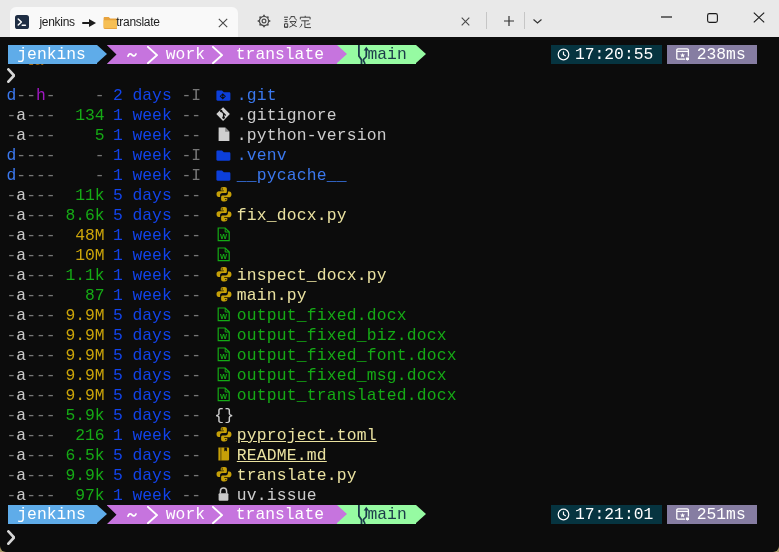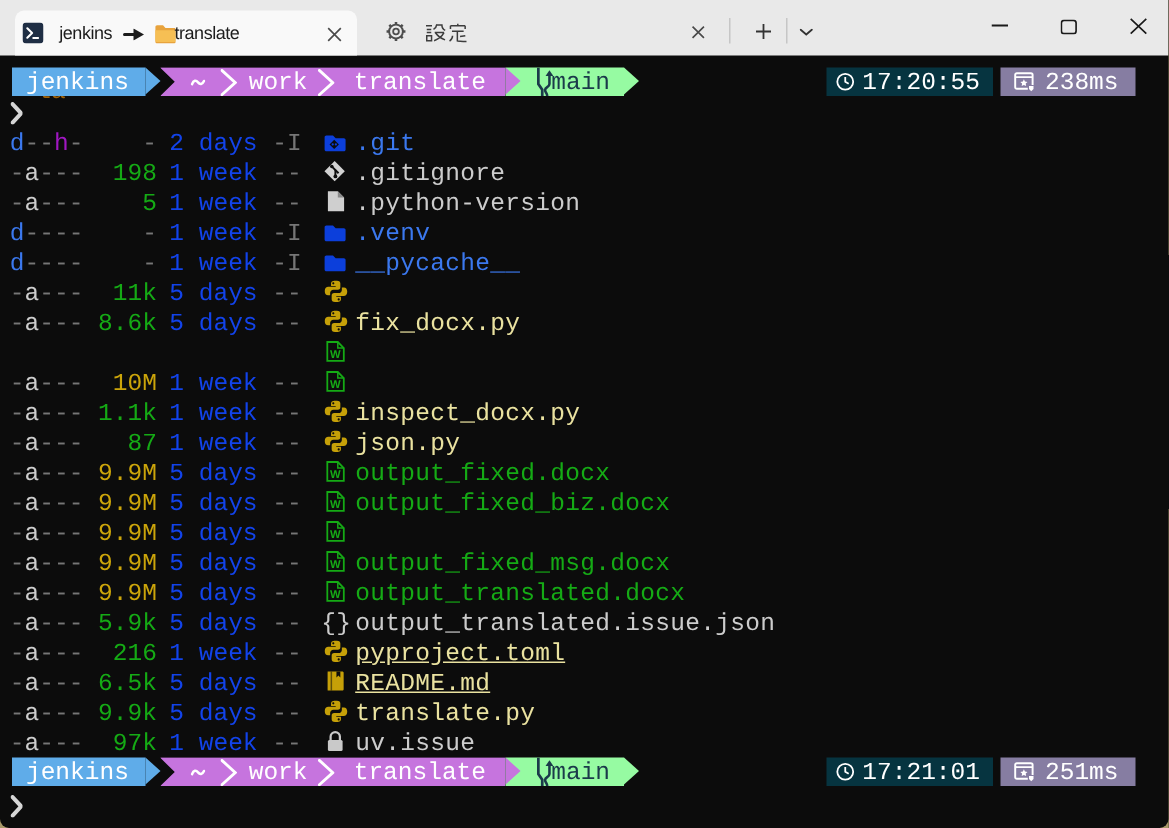--- a/index.html
+++ b/index.html
@@ -78,21 +78,21 @@
     </svg>
 <div class="row mono" style="top:49px;left:24.2px;color:#a16207">la</div>
 <div class="row mono" style="top:84px"><b style="color:#3b78ee">d</b><b style="color:#767676">-</b><b style="color:#767676">-</b><b style="color:#a017c2">h</b><b style="color:#767676">-</b> <b style="color:#767676">   -</b> <b style="position:relative;left:-1.5px;color:#1243ea">2 days</b> <b style="position:relative;left:-1.5px;color:#767676">-I</b></div>
     <div class="row mono" style="top:84px;left:236.8px;letter-spacing:0.2px"><b style="color:#3b78ee">.git</b></div>
     <svg class="ic" style="left:214.5px;top:85.5px" width="18" height="17" viewBox="0 0 18 17">
       <path fill="#0c3fdb" d="M1.4 5.6c0-.7.5-1.2 1.2-1.2h4.4l1.8 1.8h5.4c.7 0 1.2.5 1.2 1.2v6.2c0 .7-.5 1.2-1.2 1.2H2.6c-.7 0-1.2-.5-1.2-1.2z"></path>
       <rect x="5.6" y="8.1" width="4.4" height="4.4" transform="rotate(45 7.8 10.3)" fill="#0c0c0c"></rect>
       <circle cx="6.8" cy="10.3" r=".75" fill="#0c3fdb"></circle>
       <circle cx="8.9" cy="10.3" r=".75" fill="#0c3fdb"></circle>
     </svg>
-<div class="row mono" style="top:104px"><b style="color:#767676">-</b><b style="color:#cccccc">a</b><b style="color:#767676">-</b><b style="color:#767676">-</b><b style="color:#767676">-</b> <b style="color:#15aa15"> 198</b> <b style="position:relative;left:-1.5px;color:#1243ea">1 week</b> <b style="position:relative;left:-1.5px;color:#767676">--</b></div>
+<div class="row mono" style="top:104px"><b style="color:#767676">-</b><b style="color:#cccccc">a</b><b style="color:#767676">-</b><b style="color:#767676">-</b><b style="color:#767676">-</b> <b style="color:#15aa15"> 134</b> <b style="position:relative;left:-1.5px;color:#1243ea">1 week</b> <b style="position:relative;left:-1.5px;color:#767676">--</b></div>
     <div class="row mono" style="top:104px;left:236.8px;letter-spacing:0.2px"><b style="color:#cccccc">.gitignore</b></div>
     <svg class="ic" style="left:214.5px;top:105.5px" width="18" height="17" viewBox="0 0 18 17">
       <rect x="3.3" y="3.3" width="9.6" height="9.6" transform="rotate(45 8.1 8.1)" fill="#d2d2d2"></rect>
       <path d="M6.3 5.1l4.4 4.4" stroke="#0c0c0c" stroke-width="1.3"></path>
       <path d="M8.6 7.2v4.2" stroke="#0c0c0c" stroke-width="1.3"></path>
       <circle cx="6.2" cy="5.0" r="1.2" fill="#0c0c0c"></circle>
       <circle cx="8.6" cy="11.6" r="1.3" fill="#0c0c0c"></circle>
     </svg>
 <div class="row mono" style="top:124px"><b style="color:#767676">-</b><b style="color:#cccccc">a</b><b style="color:#767676">-</b><b style="color:#767676">-</b><b style="color:#767676">-</b> <b style="color:#15aa15">   5</b> <b style="position:relative;left:-1.5px;color:#1243ea">1 week</b> <b style="position:relative;left:-1.5px;color:#767676">--</b></div>
     <div class="row mono" style="top:124px;left:236.8px;letter-spacing:0.2px"><b style="color:#cccccc">.python-version</b></div>
@@ -118,41 +118,42 @@
       </g>
     </svg>
 <div class="row mono" style="top:204px"><b style="color:#767676">-</b><b style="color:#cccccc">a</b><b style="color:#767676">-</b><b style="color:#767676">-</b><b style="color:#767676">-</b> <b style="color:#15aa15">8.6k</b> <b style="position:relative;left:-1.5px;color:#1243ea">5 days</b> <b style="position:relative;left:-1.5px;color:#767676">--</b></div>
     <div class="row mono" style="top:204px;left:236.8px;letter-spacing:0.2px"><b style="color:#eae2a0">fix_docx.py</b></div>
     <svg class="ic" style="left:214.5px;top:205.5px" width="18" height="17" viewBox="0 0 18 17">
       <g fill="#c6a008">
         <path d="M8.6 1.1c-2.3 0-2.9.9-2.9 1.9v1.6h3.1v.6H3.9c-1.3 0-2.4.9-2.4 2.8 0 1.9.9 2.9 2.2 2.9h1.4V9.2c0-1.2 1-2.1 2.1-2.1h3.1c1 0 1.6-.7 1.6-1.6V3c0-1-.6-1.9-2.3-1.9zM7.2 2.2c.4 0 .7.3.7.7s-.3.7-.7.7-.7-.3-.7-.7.3-.7.7-.7z"></path>
         <path d="M9.4 15.4c2.3 0 2.9-.9 2.9-1.9v-1.6H9.2v-.6h4.9c1.3 0 2.4-.9 2.4-2.8 0-1.9-.9-2.9-2.2-2.9h-1.4v1.7c0 1.2-1 2.1-2.1 2.1H7.7c-1 0-1.6.7-1.6 1.6v2.5c0 1 .6 1.9 2.3 1.9zm1.4-1.1c-.4 0-.7-.3-.7-.7s.3-.7.7-.7.7.3.7.7-.3.7-.7.7z"></path>
       </g>
     </svg>
+<div class="row mono" style="top:224px"><b style="color:#767676">-</b><b style="color:#cccccc">a</b><b style="color:#767676">-</b><b style="color:#767676">-</b><b style="color:#767676">-</b> <b style="color:#cca50a"> 48M</b> <b style="position:relative;left:-1.5px;color:#1243ea">1 week</b> <b style="position:relative;left:-1.5px;color:#767676">--</b></div>
     <svg class="ic" style="left:214.5px;top:225.5px" width="18" height="17" viewBox="0 0 18 17">
       <path fill="none" stroke="#15aa15" stroke-width="1.2" d="M3.2 2h7l4 4v8.6H3.2z"></path>
       <path fill="none" stroke="#15aa15" stroke-width="1" d="M10.2 2v4h4"></path>
       <text x="8.6" y="12.6" text-anchor="middle" font-family="Liberation Sans" font-size="7.5" font-weight="bold" fill="#15aa15">W</text>
     </svg>
 <div class="row mono" style="top:244px"><b style="color:#767676">-</b><b style="color:#cccccc">a</b><b style="color:#767676">-</b><b style="color:#767676">-</b><b style="color:#767676">-</b> <b style="color:#cca50a"> 10M</b> <b style="position:relative;left:-1.5px;color:#1243ea">1 week</b> <b style="position:relative;left:-1.5px;color:#767676">--</b></div>
     <svg class="ic" style="left:214.5px;top:245.5px" width="18" height="17" viewBox="0 0 18 17">
       <path fill="none" stroke="#15aa15" stroke-width="1.2" d="M3.2 2h7l4 4v8.6H3.2z"></path>
       <path fill="none" stroke="#15aa15" stroke-width="1" d="M10.2 2v4h4"></path>
       <text x="8.6" y="12.6" text-anchor="middle" font-family="Liberation Sans" font-size="7.5" font-weight="bold" fill="#15aa15">W</text>
     </svg>
 <div class="row mono" style="top:264px"><b style="color:#767676">-</b><b style="color:#cccccc">a</b><b style="color:#767676">-</b><b style="color:#767676">-</b><b style="color:#767676">-</b> <b style="color:#15aa15">1.1k</b> <b style="position:relative;left:-1.5px;color:#1243ea">1 week</b> <b style="position:relative;left:-1.5px;color:#767676">--</b></div>
     <div class="row mono" style="top:264px;left:236.8px;letter-spacing:0.2px"><b style="color:#eae2a0">inspect_docx.py</b></div>
     <svg class="ic" style="left:214.5px;top:265.5px" width="18" height="17" viewBox="0 0 18 17">
       <g fill="#c6a008">
         <path d="M8.6 1.1c-2.3 0-2.9.9-2.9 1.9v1.6h3.1v.6H3.9c-1.3 0-2.4.9-2.4 2.8 0 1.9.9 2.9 2.2 2.9h1.4V9.2c0-1.2 1-2.1 2.1-2.1h3.1c1 0 1.6-.7 1.6-1.6V3c0-1-.6-1.9-2.3-1.9zM7.2 2.2c.4 0 .7.3.7.7s-.3.7-.7.7-.7-.3-.7-.7.3-.7.7-.7z"></path>
         <path d="M9.4 15.4c2.3 0 2.9-.9 2.9-1.9v-1.6H9.2v-.6h4.9c1.3 0 2.4-.9 2.4-2.8 0-1.9-.9-2.9-2.2-2.9h-1.4v1.7c0 1.2-1 2.1-2.1 2.1H7.7c-1 0-1.6.7-1.6 1.6v2.5c0 1 .6 1.9 2.3 1.9zm1.4-1.1c-.4 0-.7-.3-.7-.7s.3-.7.7-.7.7.3.7.7-.3.7-.7.7z"></path>
       </g>
     </svg>
 <div class="row mono" style="top:284px"><b style="color:#767676">-</b><b style="color:#cccccc">a</b><b style="color:#767676">-</b><b style="color:#767676">-</b><b style="color:#767676">-</b> <b style="color:#15aa15">  87</b> <b style="position:relative;left:-1.5px;color:#1243ea">1 week</b> <b style="position:relative;left:-1.5px;color:#767676">--</b></div>
-    <div class="row mono" style="top:284px;left:236.8px;letter-spacing:0.2px"><b style="color:#eae2a0">json.py</b></div>
+    <div class="row mono" style="top:284px;left:236.8px;letter-spacing:0.2px"><b style="color:#eae2a0">main.py</b></div>
     <svg class="ic" style="left:214.5px;top:285.5px" width="18" height="17" viewBox="0 0 18 17">
       <g fill="#c6a008">
         <path d="M8.6 1.1c-2.3 0-2.9.9-2.9 1.9v1.6h3.1v.6H3.9c-1.3 0-2.4.9-2.4 2.8 0 1.9.9 2.9 2.2 2.9h1.4V9.2c0-1.2 1-2.1 2.1-2.1h3.1c1 0 1.6-.7 1.6-1.6V3c0-1-.6-1.9-2.3-1.9zM7.2 2.2c.4 0 .7.3.7.7s-.3.7-.7.7-.7-.3-.7-.7.3-.7.7-.7z"></path>
         <path d="M9.4 15.4c2.3 0 2.9-.9 2.9-1.9v-1.6H9.2v-.6h4.9c1.3 0 2.4-.9 2.4-2.8 0-1.9-.9-2.9-2.2-2.9h-1.4v1.7c0 1.2-1 2.1-2.1 2.1H7.7c-1 0-1.6.7-1.6 1.6v2.5c0 1 .6 1.9 2.3 1.9zm1.4-1.1c-.4 0-.7-.3-.7-.7s.3-.7.7-.7.7.3.7.7-.3.7-.7.7z"></path>
       </g>
     </svg>
 <div class="row mono" style="top:304px"><b style="color:#767676">-</b><b style="color:#cccccc">a</b><b style="color:#767676">-</b><b style="color:#767676">-</b><b style="color:#767676">-</b> <b style="color:#cca50a">9.9M</b> <b style="position:relative;left:-1.5px;color:#1243ea">5 days</b> <b style="position:relative;left:-1.5px;color:#767676">--</b></div>
     <div class="row mono" style="top:304px;left:236.8px;letter-spacing:0.2px"><b style="color:#15aa15">output_fixed.docx</b></div>
     <svg class="ic" style="left:214.5px;top:305.5px" width="18" height="17" viewBox="0 0 18 17">
       <path fill="none" stroke="#15aa15" stroke-width="1.2" d="M3.2 2h7l4 4v8.6H3.2z"></path>
@@ -160,41 +161,41 @@
       <text x="8.6" y="12.6" text-anchor="middle" font-family="Liberation Sans" font-size="7.5" font-weight="bold" fill="#15aa15">W</text>
     </svg>
 <div class="row mono" style="top:324px"><b style="color:#767676">-</b><b style="color:#cccccc">a</b><b style="color:#767676">-</b><b style="color:#767676">-</b><b style="color:#767676">-</b> <b style="color:#cca50a">9.9M</b> <b style="position:relative;left:-1.5px;color:#1243ea">5 days</b> <b style="position:relative;left:-1.5px;color:#767676">--</b></div>
     <div class="row mono" style="top:324px;left:236.8px;letter-spacing:0.2px"><b style="color:#15aa15">output_fixed_biz.docx</b></div>
     <svg class="ic" style="left:214.5px;top:325.5px" width="18" height="17" viewBox="0 0 18 17">
       <path fill="none" stroke="#15aa15" stroke-width="1.2" d="M3.2 2h7l4 4v8.6H3.2z"></path>
       <path fill="none" stroke="#15aa15" stroke-width="1" d="M10.2 2v4h4"></path>
       <text x="8.6" y="12.6" text-anchor="middle" font-family="Liberation Sans" font-size="7.5" font-weight="bold" fill="#15aa15">W</text>
     </svg>
 <div class="row mono" style="top:344px"><b style="color:#767676">-</b><b style="color:#cccccc">a</b><b style="color:#767676">-</b><b style="color:#767676">-</b><b style="color:#767676">-</b> <b style="color:#cca50a">9.9M</b> <b style="position:relative;left:-1.5px;color:#1243ea">5 days</b> <b style="position:relative;left:-1.5px;color:#767676">--</b></div>
+    <div class="row mono" style="top:344px;left:236.8px;letter-spacing:0.2px"><b style="color:#15aa15">output_fixed_font.docx</b></div>
     <svg class="ic" style="left:214.5px;top:345.5px" width="18" height="17" viewBox="0 0 18 17">
       <path fill="none" stroke="#15aa15" stroke-width="1.2" d="M3.2 2h7l4 4v8.6H3.2z"></path>
       <path fill="none" stroke="#15aa15" stroke-width="1" d="M10.2 2v4h4"></path>
       <text x="8.6" y="12.6" text-anchor="middle" font-family="Liberation Sans" font-size="7.5" font-weight="bold" fill="#15aa15">W</text>
     </svg>
 <div class="row mono" style="top:364px"><b style="color:#767676">-</b><b style="color:#cccccc">a</b><b style="color:#767676">-</b><b style="color:#767676">-</b><b style="color:#767676">-</b> <b style="color:#cca50a">9.9M</b> <b style="position:relative;left:-1.5px;color:#1243ea">5 days</b> <b style="position:relative;left:-1.5px;color:#767676">--</b></div>
     <div class="row mono" style="top:364px;left:236.8px;letter-spacing:0.2px"><b style="color:#15aa15">output_fixed_msg.docx</b></div>
     <svg class="ic" style="left:214.5px;top:365.5px" width="18" height="17" viewBox="0 0 18 17">
       <path fill="none" stroke="#15aa15" stroke-width="1.2" d="M3.2 2h7l4 4v8.6H3.2z"></path>
       <path fill="none" stroke="#15aa15" stroke-width="1" d="M10.2 2v4h4"></path>
       <text x="8.6" y="12.6" text-anchor="middle" font-family="Liberation Sans" font-size="7.5" font-weight="bold" fill="#15aa15">W</text>
     </svg>
 <div class="row mono" style="top:384px"><b style="color:#767676">-</b><b style="color:#cccccc">a</b><b style="color:#767676">-</b><b style="color:#767676">-</b><b style="color:#767676">-</b> <b style="color:#cca50a">9.9M</b> <b style="position:relative;left:-1.5px;color:#1243ea">5 days</b> <b style="position:relative;left:-1.5px;color:#767676">--</b></div>
     <div class="row mono" style="top:384px;left:236.8px;letter-spacing:0.2px"><b style="color:#15aa15">output_translated.docx</b></div>
     <svg class="ic" style="left:214.5px;top:385.5px" width="18" height="17" viewBox="0 0 18 17">
       <path fill="none" stroke="#15aa15" stroke-width="1.2" d="M3.2 2h7l4 4v8.6H3.2z"></path>
       <path fill="none" stroke="#15aa15" stroke-width="1" d="M10.2 2v4h4"></path>
       <text x="8.6" y="12.6" text-anchor="middle" font-family="Liberation Sans" font-size="7.5" font-weight="bold" fill="#15aa15">W</text>
     </svg>
 <div class="row mono" style="top:404px"><b style="color:#767676">-</b><b style="color:#cccccc">a</b><b style="color:#767676">-</b><b style="color:#767676">-</b><b style="color:#767676">-</b> <b style="color:#15aa15">5.9k</b> <b style="position:relative;left:-1.5px;color:#1243ea">5 days</b> <b style="position:relative;left:-1.5px;color:#767676">--</b></div>
-    <div class="row mono" style="top:404px;left:236.8px;letter-spacing:0.2px"><b style="color:#cccccc">output_translated.issue.json</b></div>
     <div class="row mono" style="top:404px;left:214.2px;letter-spacing:0.2px;color:#cccccc">{}</div>
 <div class="row mono" style="top:424px"><b style="color:#767676">-</b><b style="color:#cccccc">a</b><b style="color:#767676">-</b><b style="color:#767676">-</b><b style="color:#767676">-</b> <b style="color:#15aa15"> 216</b> <b style="position:relative;left:-1.5px;color:#1243ea">1 week</b> <b style="position:relative;left:-1.5px;color:#767676">--</b></div>
     <div class="row mono" style="top:424px;left:236.8px;letter-spacing:0.2px"><b style="color:#eae2a0;text-decoration:underline">pyproject.toml</b></div>
     <svg class="ic" style="left:214.5px;top:425.5px" width="18" height="17" viewBox="0 0 18 17">
       <g fill="#c6a008">
         <path d="M8.6 1.1c-2.3 0-2.9.9-2.9 1.9v1.6h3.1v.6H3.9c-1.3 0-2.4.9-2.4 2.8 0 1.9.9 2.9 2.2 2.9h1.4V9.2c0-1.2 1-2.1 2.1-2.1h3.1c1 0 1.6-.7 1.6-1.6V3c0-1-.6-1.9-2.3-1.9zM7.2 2.2c.4 0 .7.3.7.7s-.3.7-.7.7-.7-.3-.7-.7.3-.7.7-.7z"></path>
         <path d="M9.4 15.4c2.3 0 2.9-.9 2.9-1.9v-1.6H9.2v-.6h4.9c1.3 0 2.4-.9 2.4-2.8 0-1.9-.9-2.9-2.2-2.9h-1.4v1.7c0 1.2-1 2.1-2.1 2.1H7.7c-1 0-1.6.7-1.6 1.6v2.5c0 1 .6 1.9 2.3 1.9zm1.4-1.1c-.4 0-.7-.3-.7-.7s.3-.7.7-.7.7.3.7.7-.3.7-.7.7z"></path>
       </g>
     </svg>
 <div class="row mono" style="top:444px"><b style="color:#767676">-</b><b style="color:#cccccc">a</b><b style="color:#767676">-</b><b style="color:#767676">-</b><b style="color:#767676">-</b> <b style="color:#15aa15">6.5k</b> <b style="position:relative;left:-1.5px;color:#1243ea">5 days</b> <b style="position:relative;left:-1.5px;color:#767676">--</b></div>

